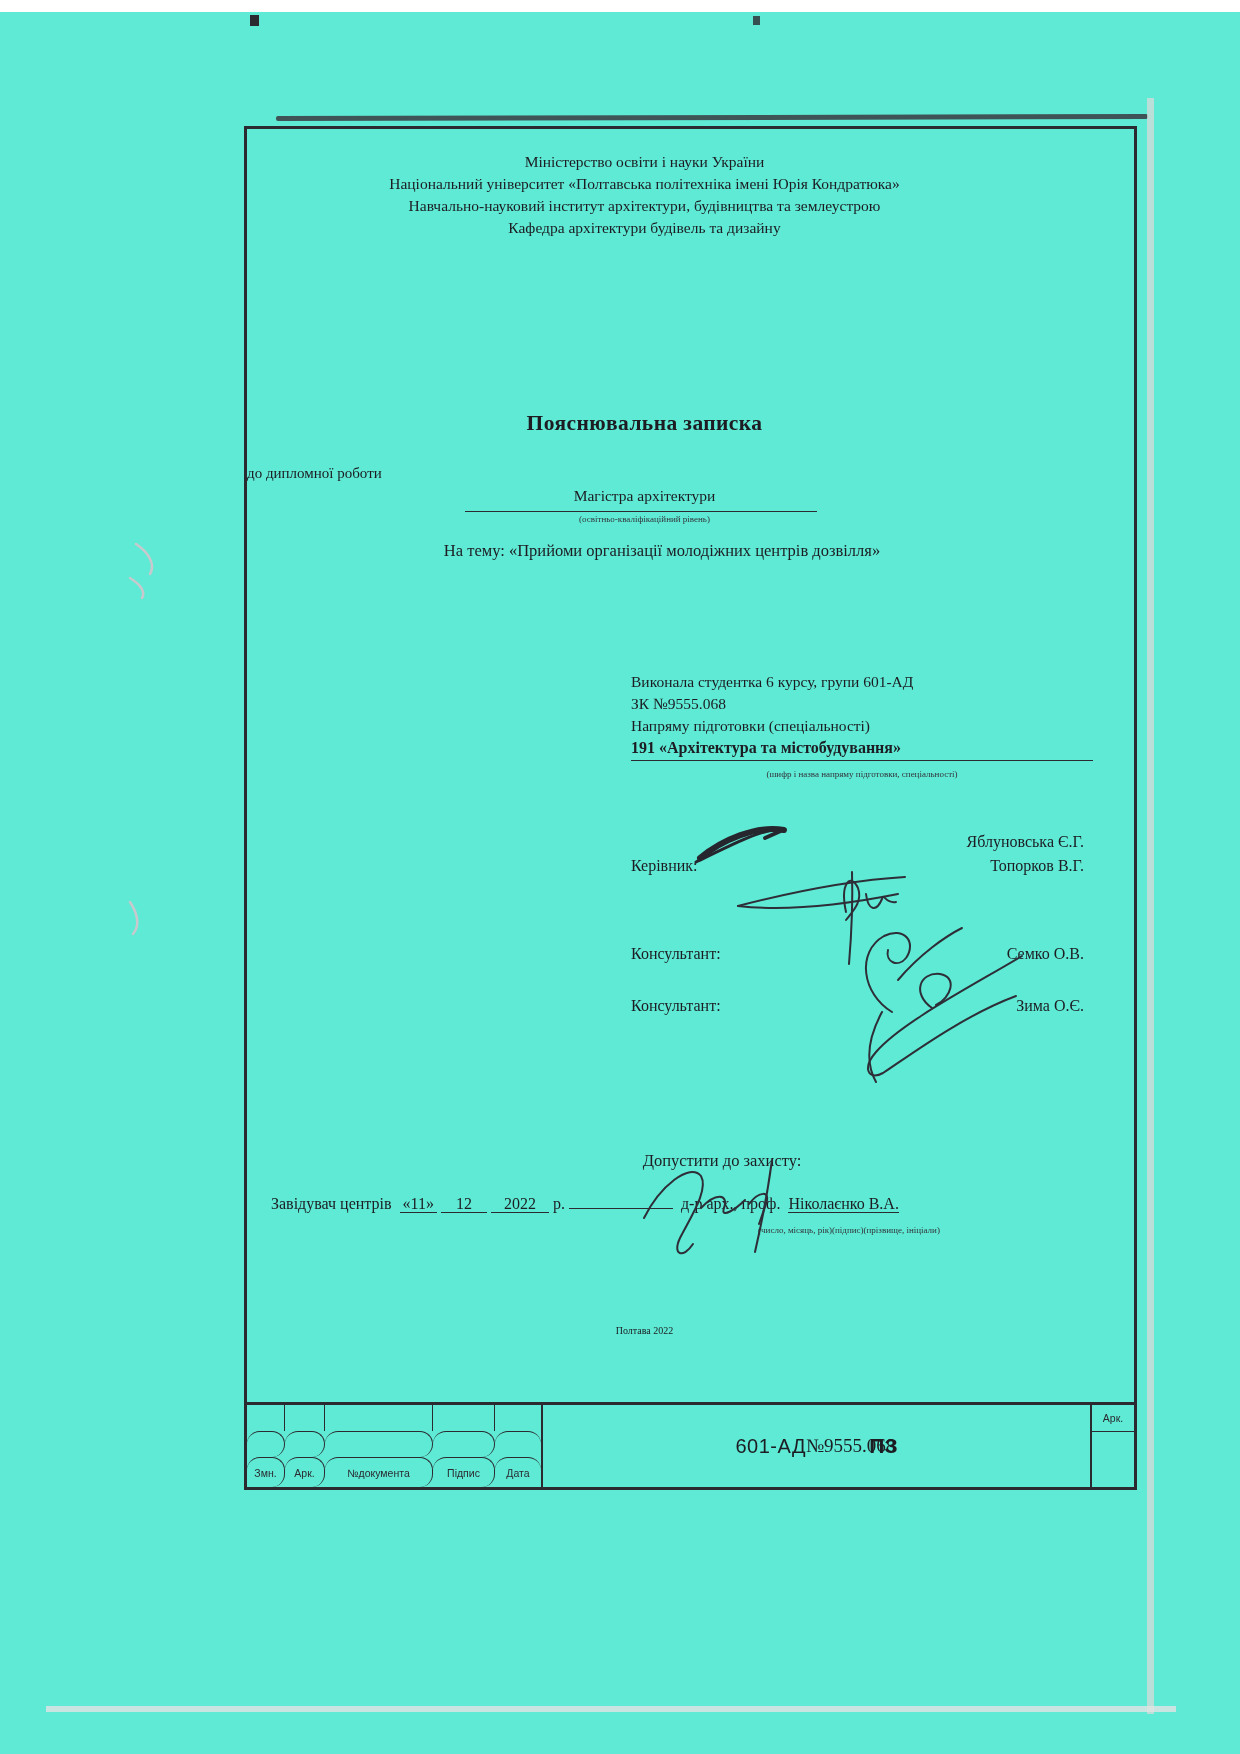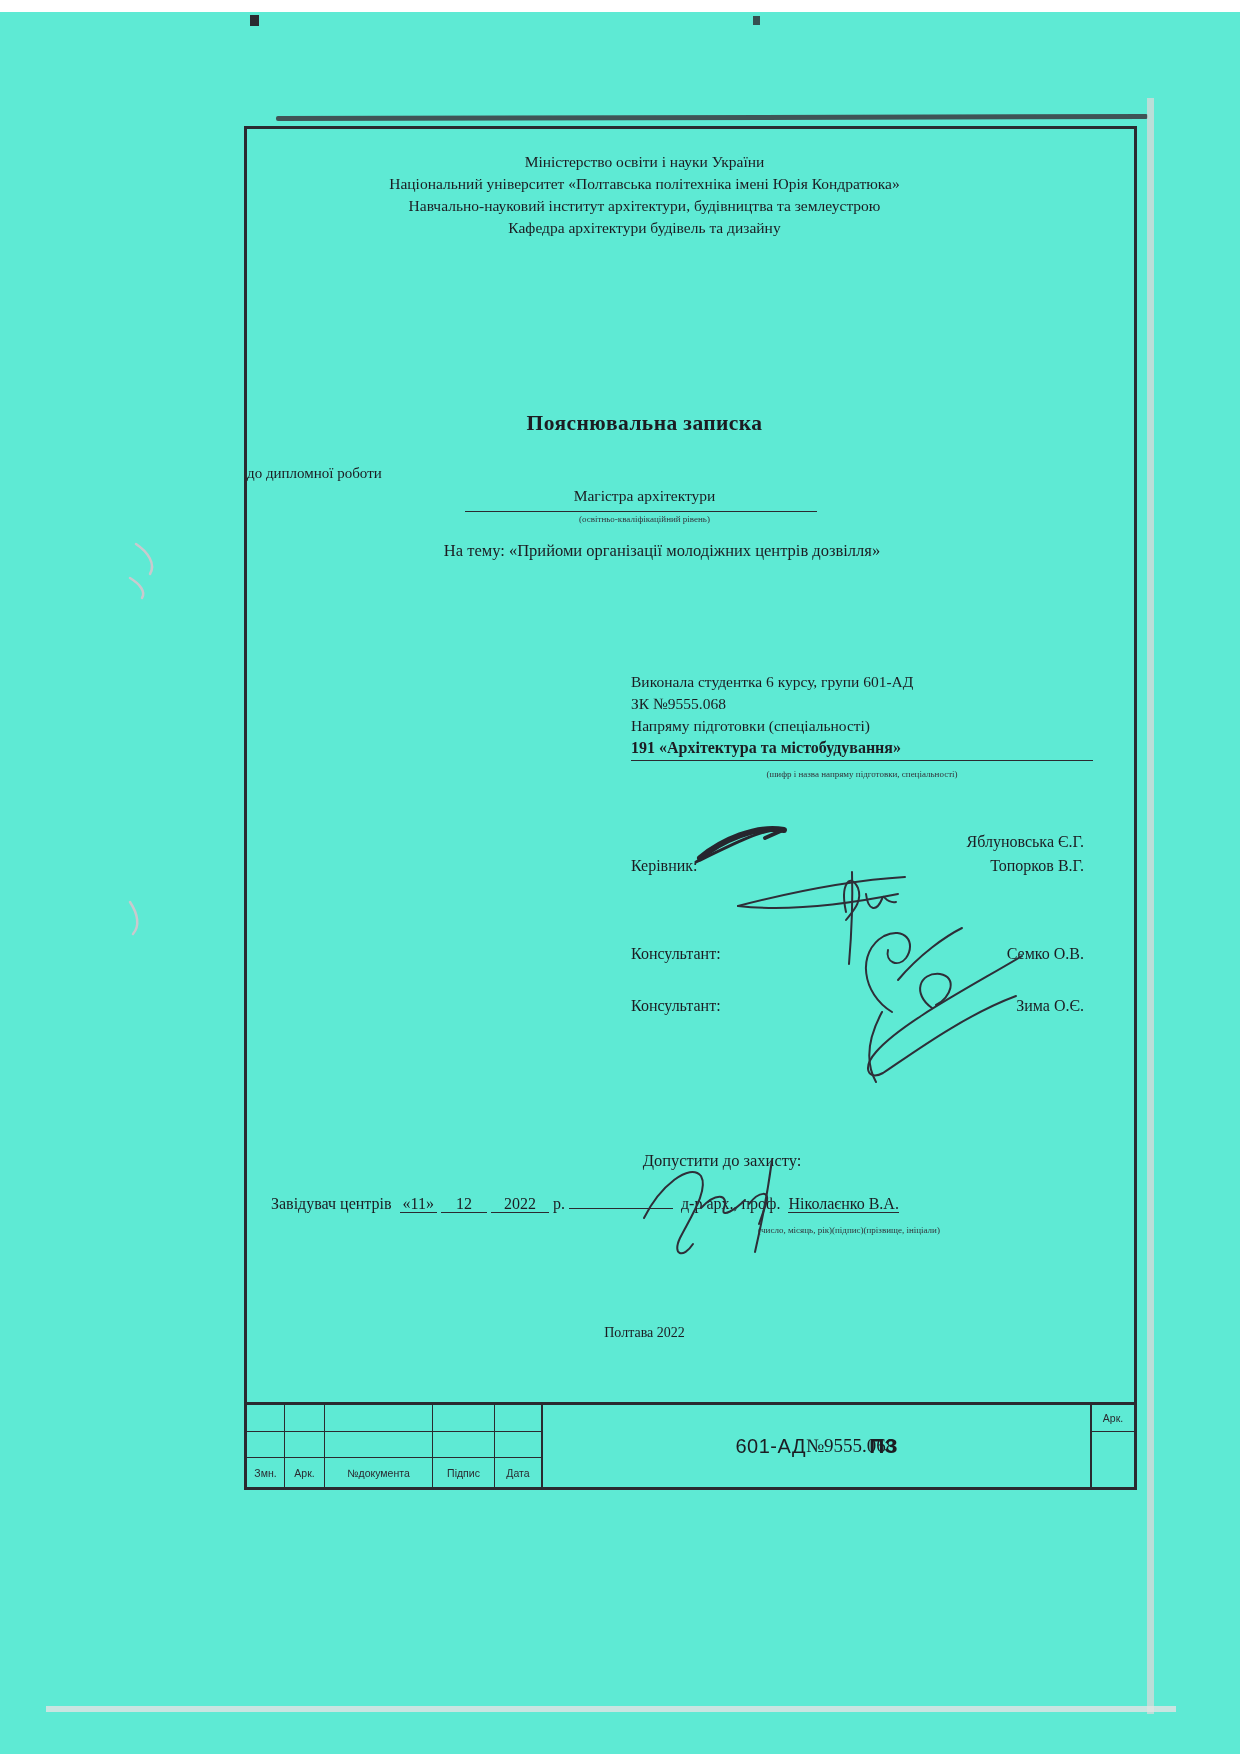--- a/index.html
+++ b/index.html
@@ -34,28 +34,28 @@
   .sig-row .name{white-space:nowrap;margin-left:auto;}
 
   .admit-h{position:absolute;left:330px;width:290px;top:1022px;text-align:center;font-size:16.5px;}
   .admit-line{position:absolute;left:24px;right:46px;top:1066px;font-size:16px;white-space:nowrap;}
   .admit-line .u{border-bottom:1.2px solid #2a2a30;}
   .admit-line .pad1{padding:0 3px;}
   .admit-line .pad2{padding:0 15px;}
   .admit-line .pad3{padding:0 13px;}
   .admit-line .gapline{display:inline-block;width:104px;border-bottom:1.2px solid #2a2a30;}
   .admit-cap{position:absolute;left:392px;width:420px;top:1096px;text-align:center;font-size:9px;color:#33333a;}
-  .cityyear{position:absolute;left:0;right:92px;top:1196px;text-align:center;font-size:14px;}
+  .cityyear{position:absolute;left:0;right:92px;top:1196px;text-align:center;font-size:10px;}
 
   .stamp{position:absolute;left:0;right:0;bottom:0;height:85px;border-top:3px solid #2a2a30;display:flex;box-sizing:border-box;}
   .st-left{width:296px;border-right:2.5px solid #2a2a30;box-sizing:border-box;display:grid;
            grid-template-columns:38px 40px 108px 62px auto;grid-template-rows:26px 26px auto;}
   .st-left .c{border-right:1.2px solid #2a2a30;box-sizing:border-box;}
   .st-left .c.last{border-right:none;}
-  .st-left .r2,.st-left .r3{border-top:1.2px solid #2a2a30;}
+  .st-left .r2,.st-left .r3{border-top:1.2px solid #2a2a30;border-radius:13px;}
   .st-left .lbl{display:flex;align-items:center;justify-content:center;
                 font-family:"Liberation Sans",sans-serif;font-size:10.5px;color:#2a2a30;}
   .st-mid{flex:1;display:flex;align-items:center;justify-content:center;}
   .code-grp{font-family:"Liberation Sans",sans-serif;font-size:20px;letter-spacing:.5px;}
   .code-num{font-size:19px;}
   .code-suf{font-family:"Liberation Sans",sans-serif;font-size:21px;font-weight:600;margin-left:-26px;}
   .st-right{width:44px;border-left:2px solid #2a2a30;box-sizing:border-box;}
   .st-right .hdrcell{height:26px;border-bottom:1.2px solid #2a2a30;display:flex;align-items:center;justify-content:center;
                      font-family:"Liberation Sans",sans-serif;font-size:10.5px;color:#2a2a30;}
 

